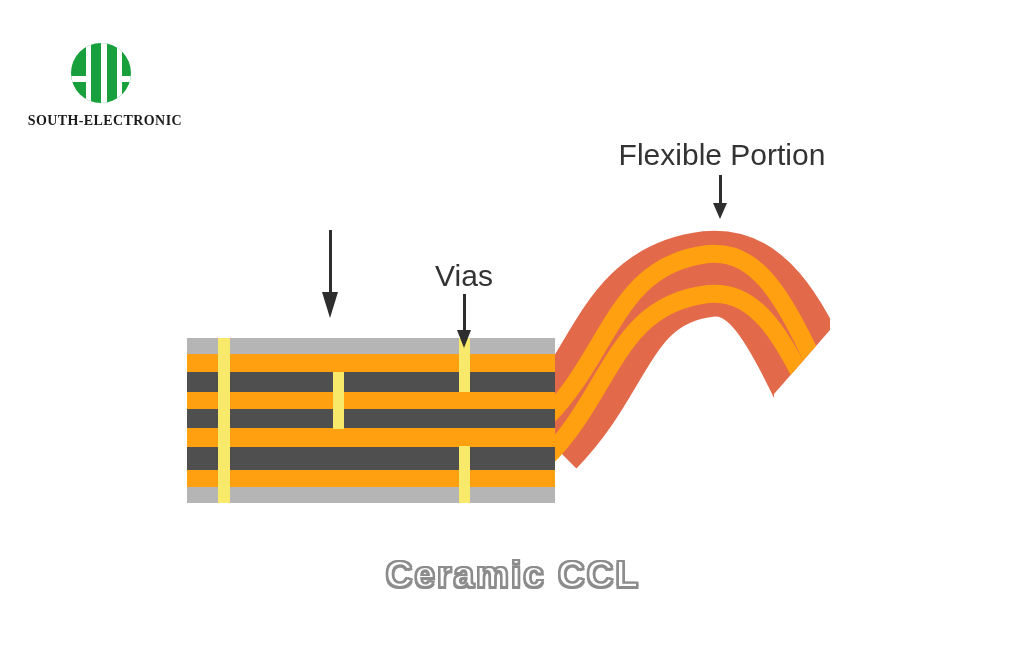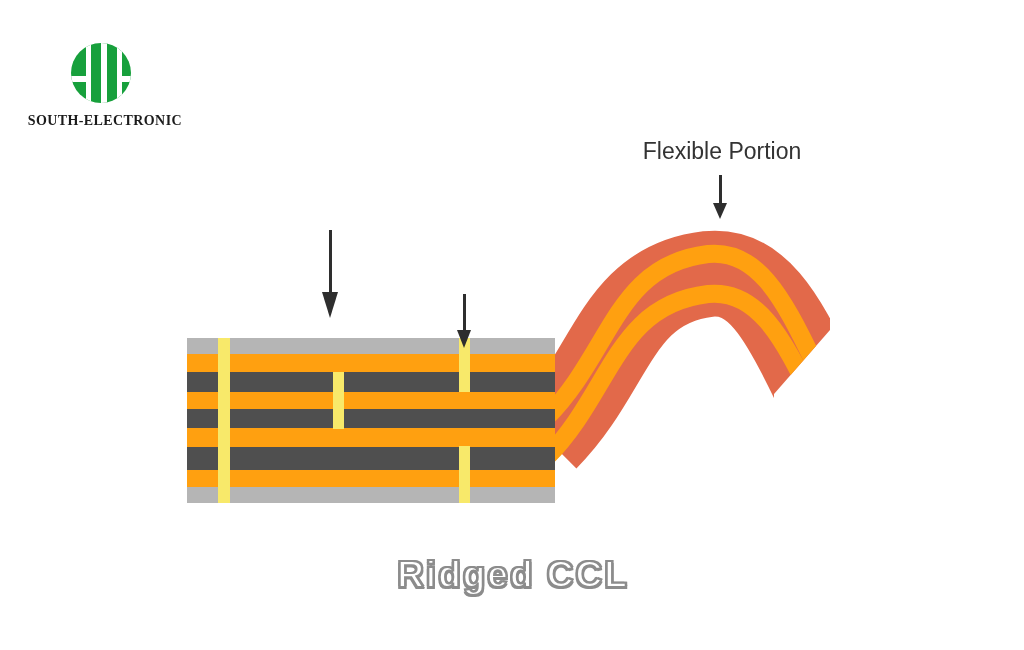--- a/index.html
+++ b/index.html
@@ -20,21 +20,21 @@
     letter-spacing:0.4px; color:var(--logo_text); white-space:nowrap;
   }
   
   #ribbon-svg{position:absolute; left:0; top:0; z-index:1;}
   
   #board{position:absolute; left:187px; top:338px; width:368px; height:165px; z-index:2;}
   #board .layer{width:100%;}
   #board .via{position:absolute; z-index:3;}
   
   .diagram-label{
-    position:absolute; z-index:4; color:var(--label_text); font-size:23px;
+    position:absolute; z-index:4; color:var(--label_text); font-size:30px;
     text-align:center; white-space:nowrap;
   }
   #rigid-label{left:233px; top:186px; width:220px;}
   #vias-label{left:404px; top:259px; width:120px;}
   #flex-label{left:597px; top:138px; width:250px;}
   .arrow-stem{position:absolute; width:3px; background:var(--arrow); z-index:4;}
   .arrow-head{position:absolute; width:0; height:0; z-index:4;
     border-left:8px solid transparent; border-right:8px solid transparent;
     border-top:26px solid var(--arrow);}
   #rigid-arrow-stem{left:329px; top:230px; height:63px;}
@@ -99,22 +99,23 @@
       <div class="layer" style="height: 16px; background: var(--light_gray);"></div>
       <div class="via" style="left: 31px; top: 0px; width: 12px; height: 165px; background: var(--via_yellow);"></div>
       <div class="via" style="left: 146px; top: 34px; width: 11px; height: 57px; background: var(--via_yellow);"></div>
       <div class="via" style="left: 272px; top: 0px; width: 11px; height: 54px; background: var(--via_yellow);"></div>
       <div class="via" style="left: 272px; top: 108px; width: 11px; height: 57px; background: var(--via_yellow);"></div>
     </div>
 
   <div id="rigid-arrow-stem" class="arrow-stem"></div>
   <div id="rigid-arrow-head" class="arrow-head"></div>
 
+  <div id="vias-label" class="diagram-label">Vias</div>
   <div id="vias-arrow-stem" class="arrow-stem"></div>
   <div id="vias-arrow-head" class="arrow-head"></div>
 
   <div id="flex-label" class="diagram-label">Flexible Portion</div>
   <div id="flex-arrow-stem" class="arrow-stem"></div>
   <div id="flex-arrow-head" class="arrow-head"></div>
 
-  <div id="caption">Ridged CCL</div>
+  <div id="caption">Ceramic CCL</div>
 
 </div>
 
 </body></html>

